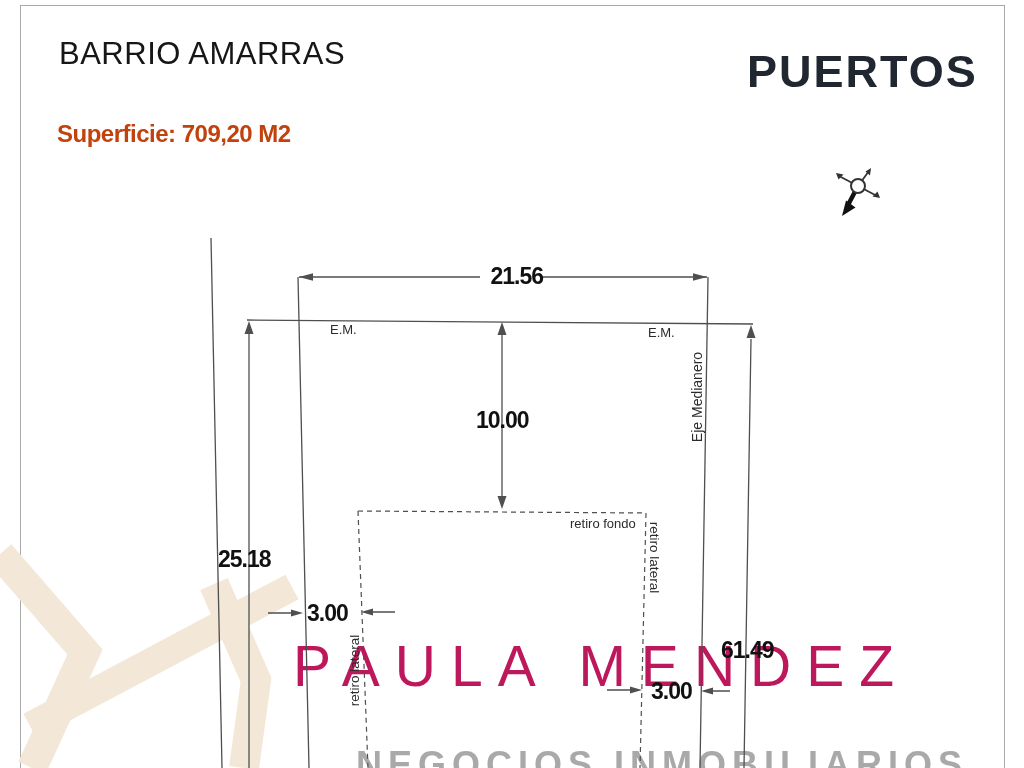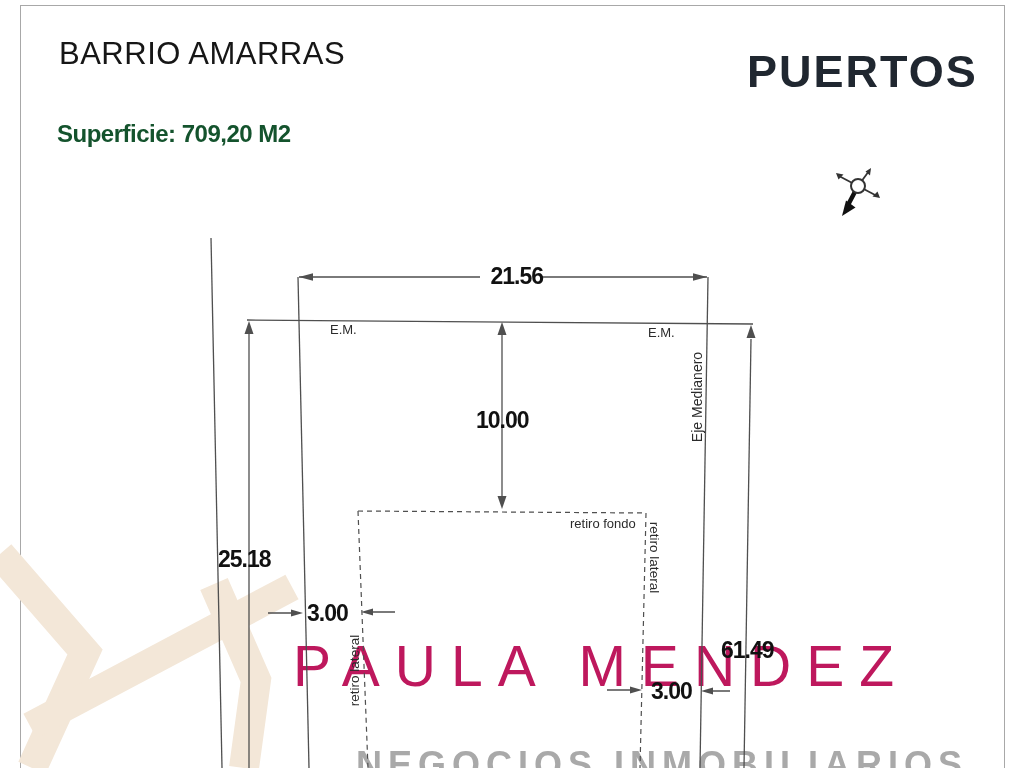--- a/index.html
+++ b/index.html
@@ -16,21 +16,21 @@
     pointer-events:none;
   }
   
   .title{
     position:absolute;left:59px;top:36px;
     font-size:31px;font-weight:400;letter-spacing:.5px;color:#161616;
     white-space:nowrap;
   }
   .surface{
     position:absolute;left:57px;top:120px;
-    font-size:24px;font-weight:700;letter-spacing:-.5px;color:#14532d;
+    font-size:24px;font-weight:700;letter-spacing:-.5px;color:#c2410c;
     white-space:nowrap;
   }
   .brand{
     position:absolute;left:747px;top:31px;
     font-size:45px;font-weight:700;letter-spacing:2px;color:#202730;
     white-space:nowrap;
     margin-top:15px;
   }
   
   .wm-logo{position:absolute;left:0;top:540px;z-index:1;}

